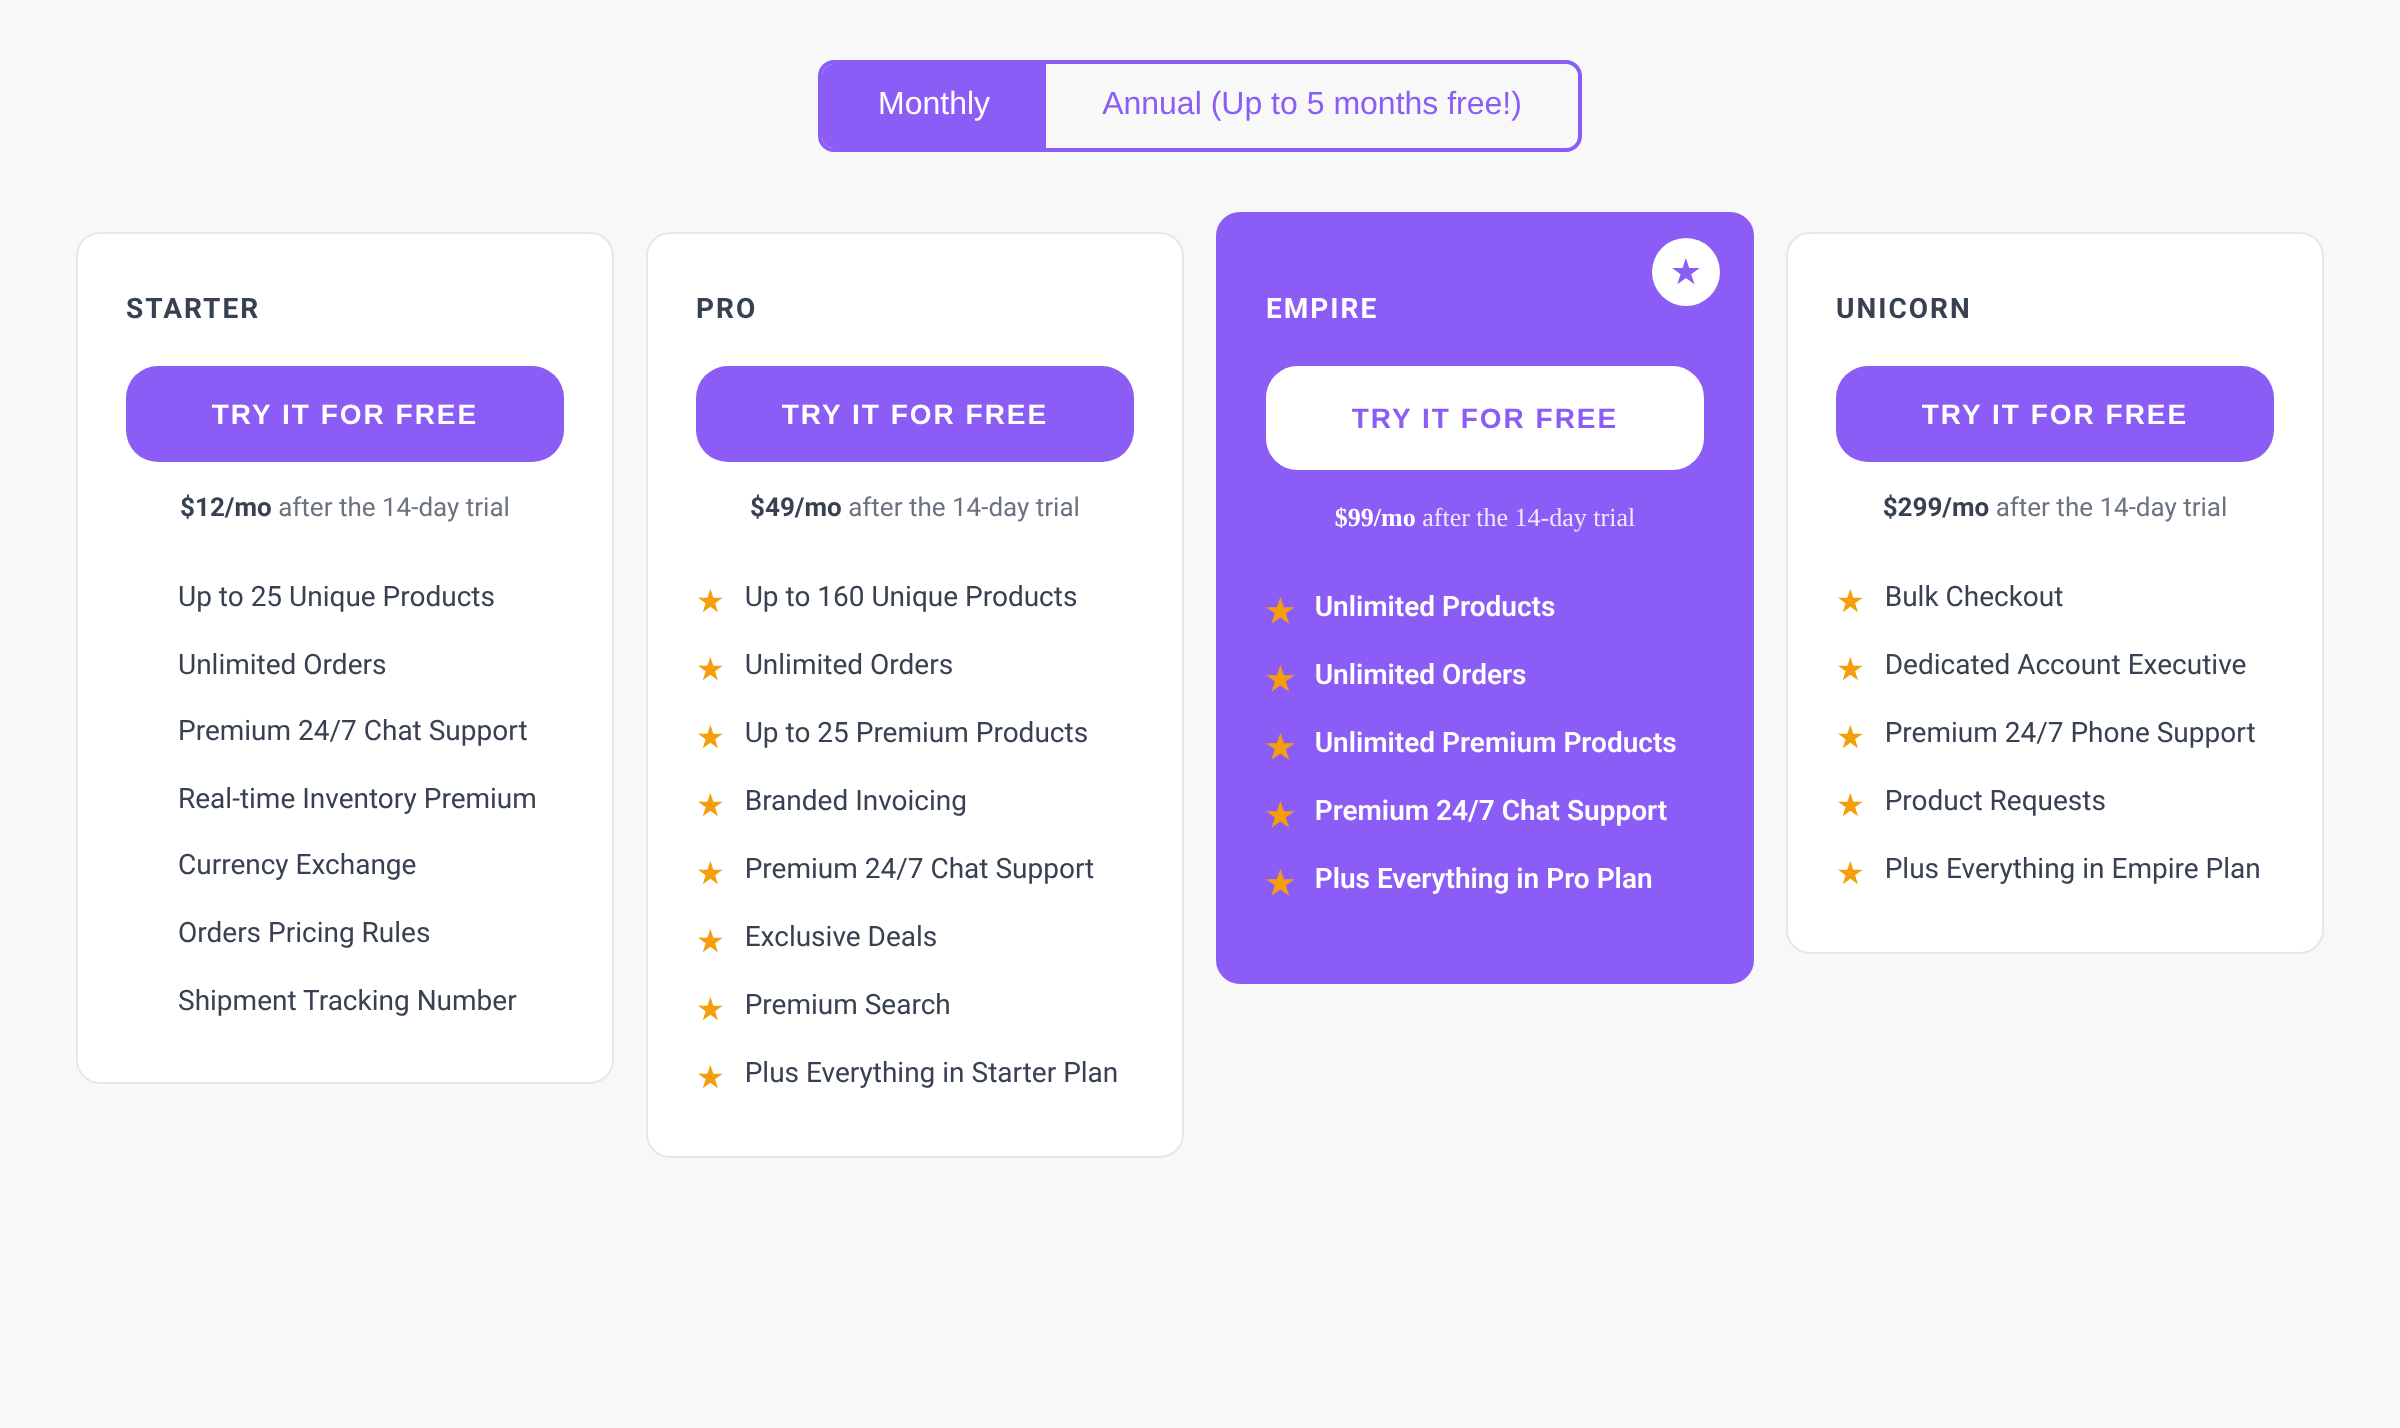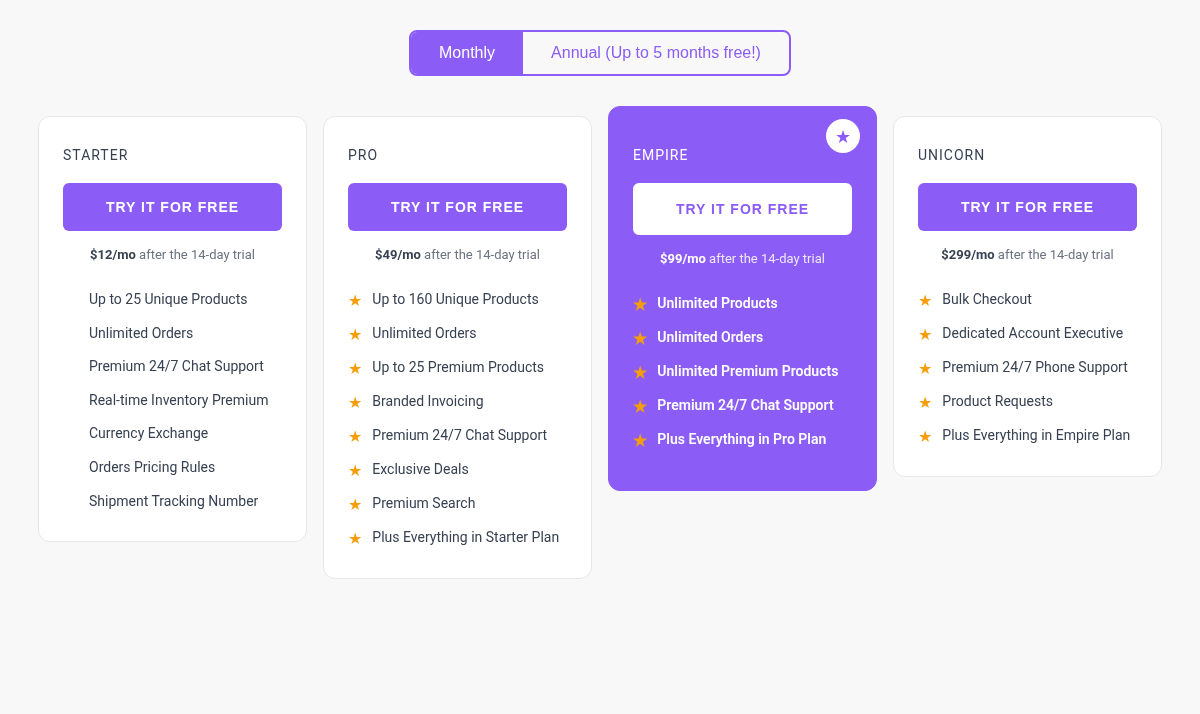--- a/index.html
+++ b/index.html
@@ -56,34 +56,34 @@
       background: #8b5cf6;
       color: white;
       border-color: #8b5cf6;
       margin-top: -10px;
       padding-top: 40px;
       padding-bottom: 40px;
     }
 
     .plan-name {
       font-size: 14px;
-      font-weight: 400;
+      font-weight: 700;
       letter-spacing: 1px;
       color: #374151;
       margin-bottom: 20px;
     }
     .plan-card.featured .plan-name {
       color: white;
     }
 
     .try-btn {
       display: block;
       width: 100%;
       padding: 16px;
-      border-radius: 6px;
+      border-radius: 16px;
       font-size: 14px;
       font-weight: 700;
       letter-spacing: 1px;
       cursor: pointer;
       border: none;
       margin-bottom: 16px;
     }
     .try-btn.purple {
       background: #8b5cf6;
       color: white;
@@ -95,20 +95,21 @@
     }
 
     .price-text {
       font-size: 13px;
       color: #6b7280;
       text-align: center;
       margin-bottom: 28px;
     }
     .plan-card.featured .price-text {
       color: rgba(255,255,255,0.85);
+      font-family: Liberation Serif, serif;
     }
     .price-text strong {
       font-weight: 700;
       color: #374151;
     }
     .plan-card.featured .price-text strong {
       color: white;
     }
 
     .feature-list {

